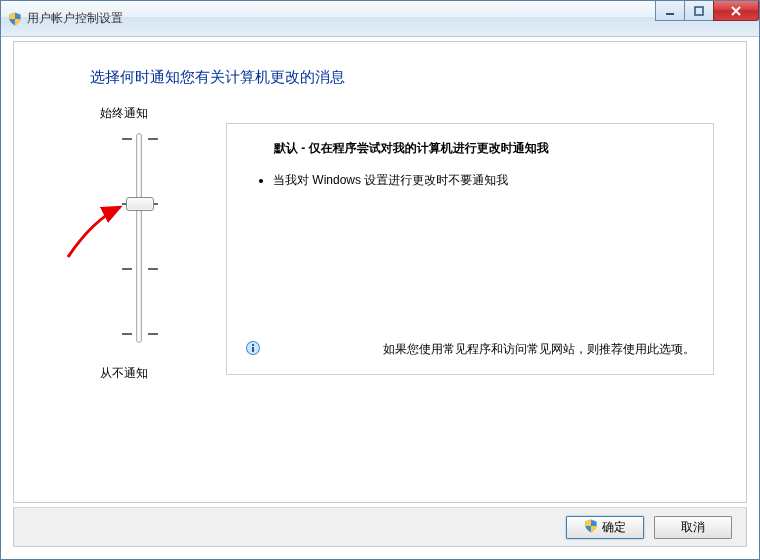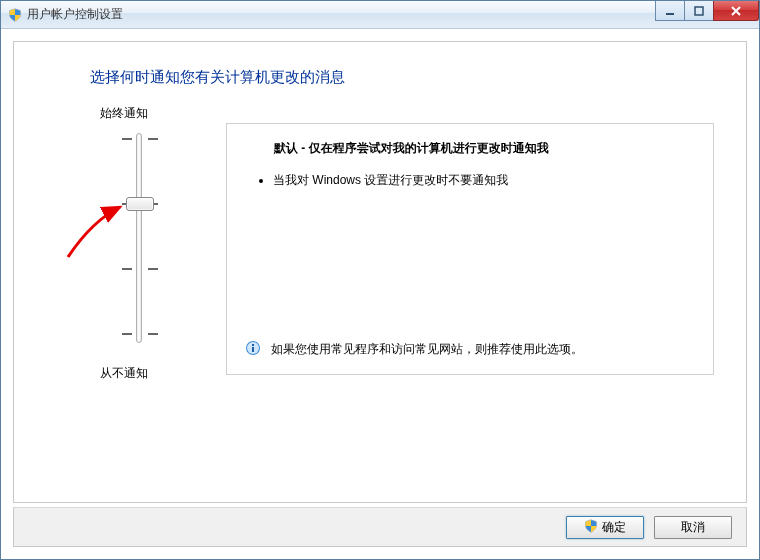--- a/index.html
+++ b/index.html
@@ -10,21 +10,21 @@
       background: #fff;
       overflow: hidden;
     }
     .window {
       width: 760px; height: 560px;
       border: 1px solid #5a7fa0;
       background: #fff;
       position: relative;
     }
     .titlebar {
-      height: 28px;
+      height: 36px;
       background: linear-gradient(to bottom, #f8fbfe 0%, #e8f0f8 45%, #d5e4f2 46%, #e4eef8 100%);
       border-bottom: 1px solid #b8c8d8;
       display: flex;
       align-items: center;
       padding-left: 6px;
       position: relative;
     }
     .titlebar-icon {
       width: 16px; height: 16px;
       display: inline-flex; align-items: center; justify-content: center;
@@ -142,20 +142,21 @@
       padding-left: 28px;
       color: #000;
     }
     .detail-list li { margin-bottom: 6px; line-height: 1.5; }
     .recommend {
       position: absolute;
       left: 18px; right: 18px; bottom: 16px;
       display: flex;
       align-items: flex-start;
       gap: 10px;
+      justify-content: space-between;
     }
     .info-icon {
       width: 16px; height: 16px;
       flex-shrink: 0;
     }
     .recommend-text { line-height: 1.5; color: #000; }
     .arrow {
       position: absolute;
       left: -28px; top: 96px;
       pointer-events: none;

